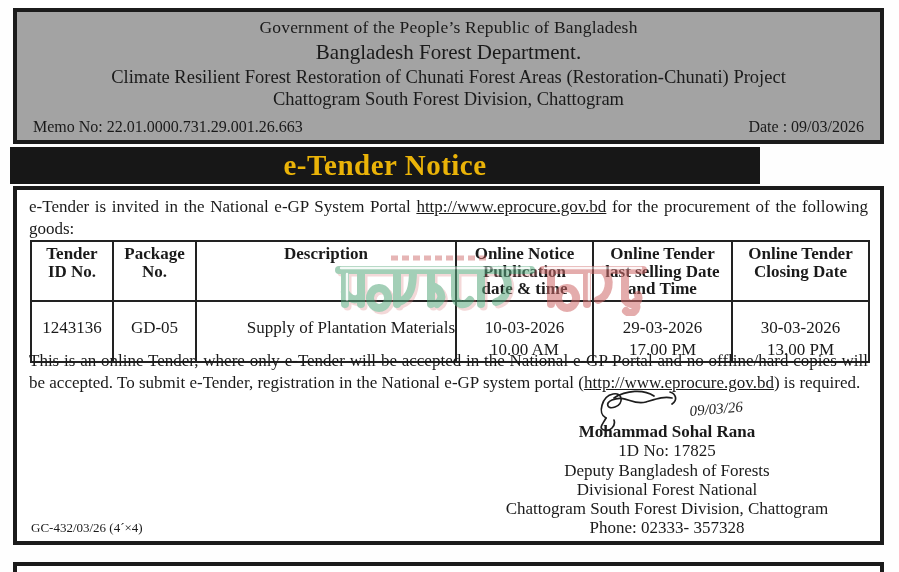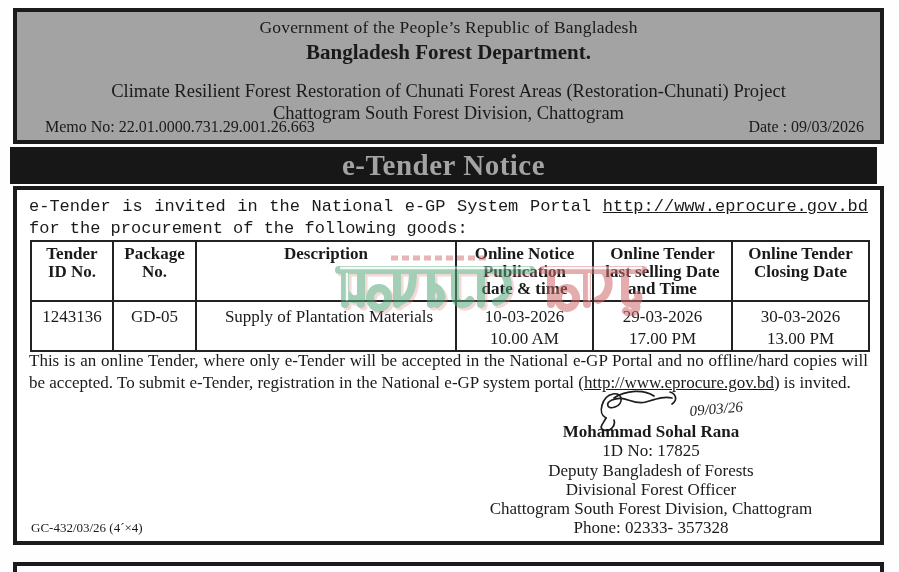--- a/index.html
+++ b/index.html
@@ -3,52 +3,52 @@
 <meta charset="utf-8">
 <style>
   * { margin:0; padding:0; box-sizing:border-box; }
   body { background:#ffffff; font-family:"Liberation Serif","DejaVu Serif",serif; color:#1a1a1a; }
   .page { position:relative; width:899px; height:572px; background:#fefefe; overflow:hidden; }
 
   
   .top-box { position:absolute; left:13px; top:8px; width:871px; height:136px;
              border:4px solid #1b1b1b; background:#a3a3a3; text-align:center; }
   .h-line1 { font-size:17.5px; margin-top:5px; letter-spacing:0.2px; }
-  .h-line2 { font-size:21px; font-weight:bold; margin-top:2px; }
-  .h-line3 { font-size:18.5px; margin-top:16px; }
+  .h-line2 { font-size:21px; font-weight:normal; margin-top:2px; }
+  .h-line3 { font-size:18.5px; margin-top:2px; }
   .h-line4 { font-size:18.5px; margin-top:1px; }
-  .memo-row { position:absolute; left:12px; right:0; bottom:4px; display:flex;
+  .memo-row { position:absolute; left:0; right:0; bottom:4px; display:flex;
               justify-content:space-between; padding:0 16px; font-size:16px; }
 
   
-  .banner { position:absolute; left:10px; top:147px; width:867px; height:37px;
-            background:#171717; color:#a3a3a3; text-align:center; }
+  .banner { position:absolute; left:10px; top:147px; width:750px; height:37px;
+            background:#171717; color:#eab308; text-align:center; }
   .banner span { font-weight:bold; font-size:29px; line-height:37px; letter-spacing:0.5px; }
 
   
   .main-box { position:absolute; left:13px; top:186px; width:871px; height:359px;
               border:4px solid #1b1b1b; background:#fff; }
   .para { position:absolute; font-size:17px; line-height:21.5px; text-align:justify; }
-  .intro { left:12px; top:6px; width:839px;font-family:Liberation Mono, monospace; }
+  .intro { left:12px; top:6px; width:839px; }
   .terms { left:12px; top:160px; width:839px; }
   .u { text-decoration:underline; }
 
   
   .tender-table { position:absolute; left:13px; top:50px; width:838px;
                   border-collapse:collapse; table-layout:fixed; }
   .tender-table th, .tender-table td { border:2px solid #222; vertical-align:top;
                   white-space:pre-line; font-size:17px; }
   .tender-table th { font-weight:bold; text-align:center; line-height:17.5px;
                   padding:3px 2px 2px; height:55px; }
-  .tender-table td { text-align:center; line-height:22px; padding-top:4px; height:50px; }
-  .tender-table td.desc { text-align:center; padding-left:6px; }
+  .tender-table td { text-align:center; line-height:22px; padding-top:15px; height:50px; }
+  .tender-table td.desc { text-align:right; padding-left:6px; }
 
   
   .sig-svg { position:absolute; left:575px; top:196px; }
-  .sig-block { position:absolute; left:424px; top:232px; width:420px; text-align:center;
+  .sig-block { position:absolute; left:440px; top:232px; width:420px; text-align:center;
                font-size:17px; line-height:19.3px; }
   .sig-name { font-weight:bold; }
 
   .footer-ref { position:absolute; left:14px; top:330px; font-size:13px; }
 
   
   .watermark { position:absolute; left:335px; top:252px; opacity:0.55; pointer-events:none; z-index:5; }
 
   
   .bottom-box { position:absolute; left:13px; top:562px; width:871px; height:24px;
@@ -112,37 +112,37 @@
           <td>10-03-2026
 10.00 AM</td>
           <td>29-03-2026
 17.00 PM</td>
           <td>30-03-2026
 13.00 PM</td>
         </tr>
       </tbody>
     </table>
 
-    <p class="para terms"><span>This is an online Tender, where only e-Tender will be accepted in the National e-GP Portal and no offline/hard copies will be accepted. To submit e-Tender, registration in the National e-GP system portal (</span><span class="u">http://www.eprocure.gov.bd</span><span>) is invited.</span></p>
+    <p class="para terms"><span>This is an online Tender, where only e-Tender will be accepted in the National e-GP Portal and no offline/hard copies will be accepted. To submit e-Tender, registration in the National e-GP system portal (</span><span class="u">http://www.eprocure.gov.bd</span><span>) is required.</span></p>
 
     <svg class="sig-svg" width="210" height="46" viewBox="0 0 210 46">
       <g fill="none" stroke="#1d1d1d" stroke-width="1.7" stroke-linecap="round">
         <path d="M14,32 c-9,-4 -4,-22 7,-24 c10,-2 11,10 2,13 c-8,3 -10,-4 -3,-7 c14,-6 20,6 34,2 c10,-3 18,-6 26,-4"></path>
         <path d="M22,12 c12,-8 30,-9 40,-2"></path>
         <path d="M14,32 c-3,6 -8,10 -2,12 c6,2 12,-4 10,-10"></path>
         <path d="M78,6 c6,2 8,8 2,12"></path>
       </g>
       <text x="98" y="30" font-size="15" font-style="italic" fill="#1d1d1d" transform="rotate(-5 98 30)">09/03/26</text>
     </svg>
 
     <div class="sig-block">
       <div class="sig-name">Mohammad Sohal Rana</div>
       <div>1D No: 17825</div>
       <div>Deputy Bangladesh of Forests</div>
-      <div>Divisional Forest Officer</div>
+      <div>Divisional Forest National</div>
       <div>Chattogram South Forest Division, Chattogram</div>
       <div>Phone: 02333- 357328</div>
     </div>
 
     <div class="footer-ref">GC-432/03/26 (4´×4)</div>
   </div>
 
   <svg class="watermark" width="312" height="64" viewBox="0 0 312 64">
 
     <path d="M56,6 H152" stroke="#c24b4b" stroke-width="5" stroke-dasharray="7 4" opacity="0.75" fill="none"></path>

